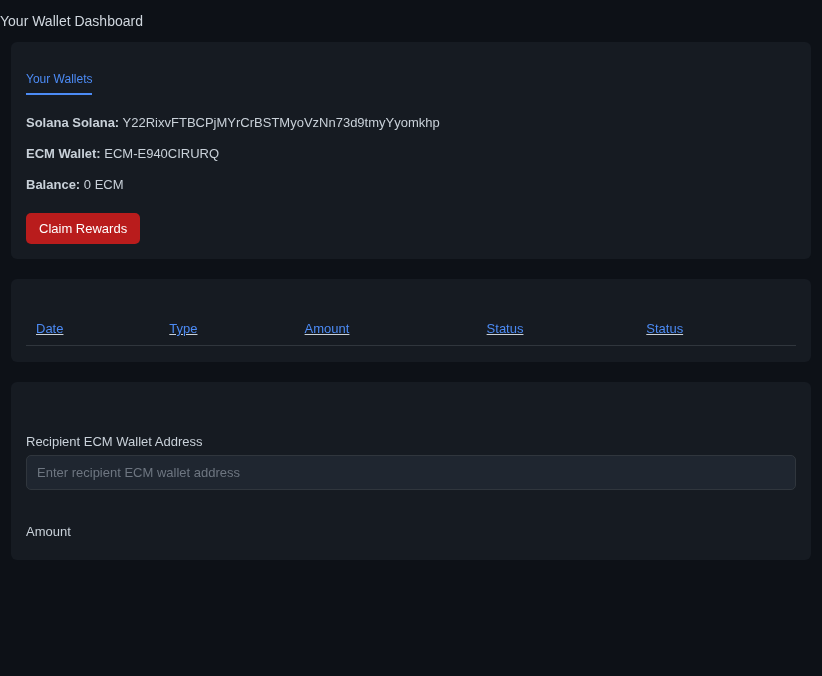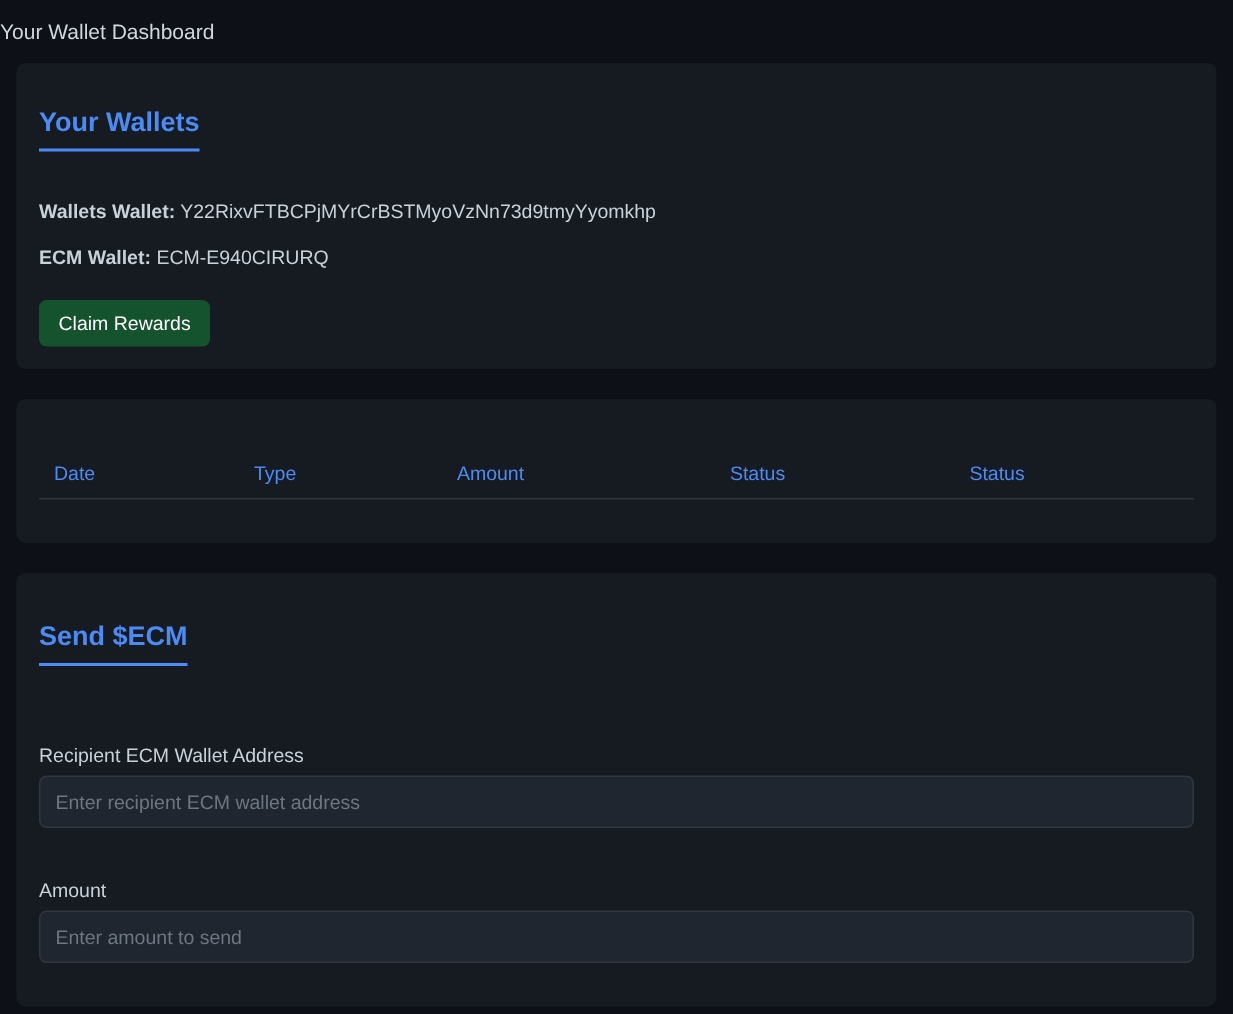--- a/index.html
+++ b/index.html
@@ -25,51 +25,52 @@
       max-width: 800px;
       margin: 0 auto;
     }
     .card {
       background-color: #161b22;
       border-radius: 6px;
       padding: 29px 15px 15px 15px;
       margin-bottom: 20px;
     }
     .card-title {
-      font-size: 18px;
-      font-weight: 700;
+      font-size: 12px;
+      font-weight: 400;
       color: #4c8bf5;
       border-bottom: 2px solid #4c8bf5;
       display: inline-block;
       padding-bottom: 7px;
-      margin-bottom: 32px;
+      margin-bottom: 20px;
     }
     .wallet-row {
       font-size: 13px;
       color: #c9d1d9;
       margin-bottom: 16px;
     }
     .wallet-label {
       font-weight: 600;
     }
     .btn-green {
-      background-color: #14532d;
+      background-color: #b91c1c;
       color: #ffffff;
       border: none;
       padding: 8px 13px;
       font-size: 13px;
       border-radius: 5px;
       cursor: pointer;
       margin-top: 5px;
     }
     .table {
       width: 100%;
       border-collapse: collapse;
       margin-top: 4px;
-      margin-bottom: 14px;
+      margin-bottom: 1px;
+      text-decoration: underline;
     }
     .table th {
       text-align: left;
       font-size: 13px;
       font-weight: 400;
       color: #4c8bf5;
       padding: 9px 10px;
       border-bottom: 1px solid #30363d;
     }
     .form-label {
@@ -99,47 +100,49 @@
 </head>
 <body>
 
 <div class="page-title">Your Wallet Dashboard</div>
 
 <div class="container">
 
   <div class="card">
     <div class="card-title">Your Wallets</div>
     <div class="wallet-row">
-      <span class="wallet-label">Wallets Wallet:</span>
+      <span class="wallet-label">Solana Solana:</span>
       <span>Y22RixvFTBCPjMYrCrBSTMyoVzNn73d9tmyYyomkhp</span>
     </div>
     <div class="wallet-row">
       <span class="wallet-label">ECM Wallet:</span>
       <span>ECM-E940CIRURQ</span>
+    </div>
+    <div class="wallet-row">
+      <span class="wallet-label">Balance:</span>
+      <span>0 ECM</span>
     </div>
     <button class="btn-green">Claim Rewards</button>
   </div>
 
   <div class="card">
     <table class="table">
       <thead>
         <tr>
           <th>Date</th>
           <th>Type</th>
           <th>Amount</th>
           <th>Status</th>
           <th>Status</th>
         </tr>
       </thead>
       <tbody></tbody>
     </table>
   </div>
 
   <div class="card send-card">
-    <div class="card-title">Send $ECM</div>
     <label class="form-label">Recipient ECM Wallet Address</label>
     <input class="form-input" type="text" placeholder="Enter recipient ECM wallet address" style="">
     <label class="form-label">Amount</label>
-    <input class="form-input" type="text" placeholder="Enter amount to send" style="">
     
   </div>
 
 </div>
 
 </body></html>

